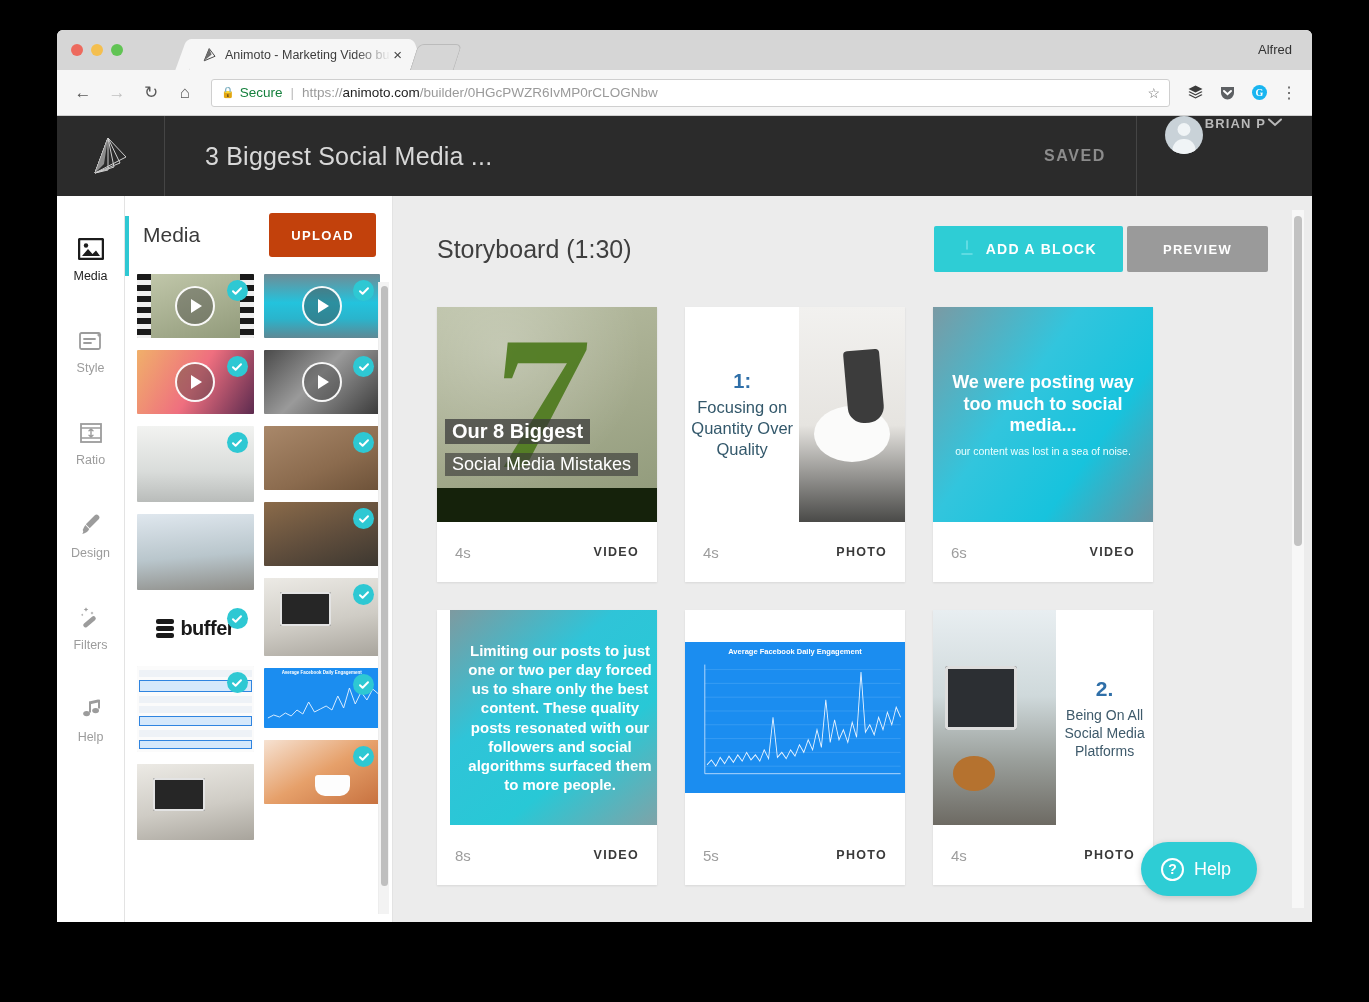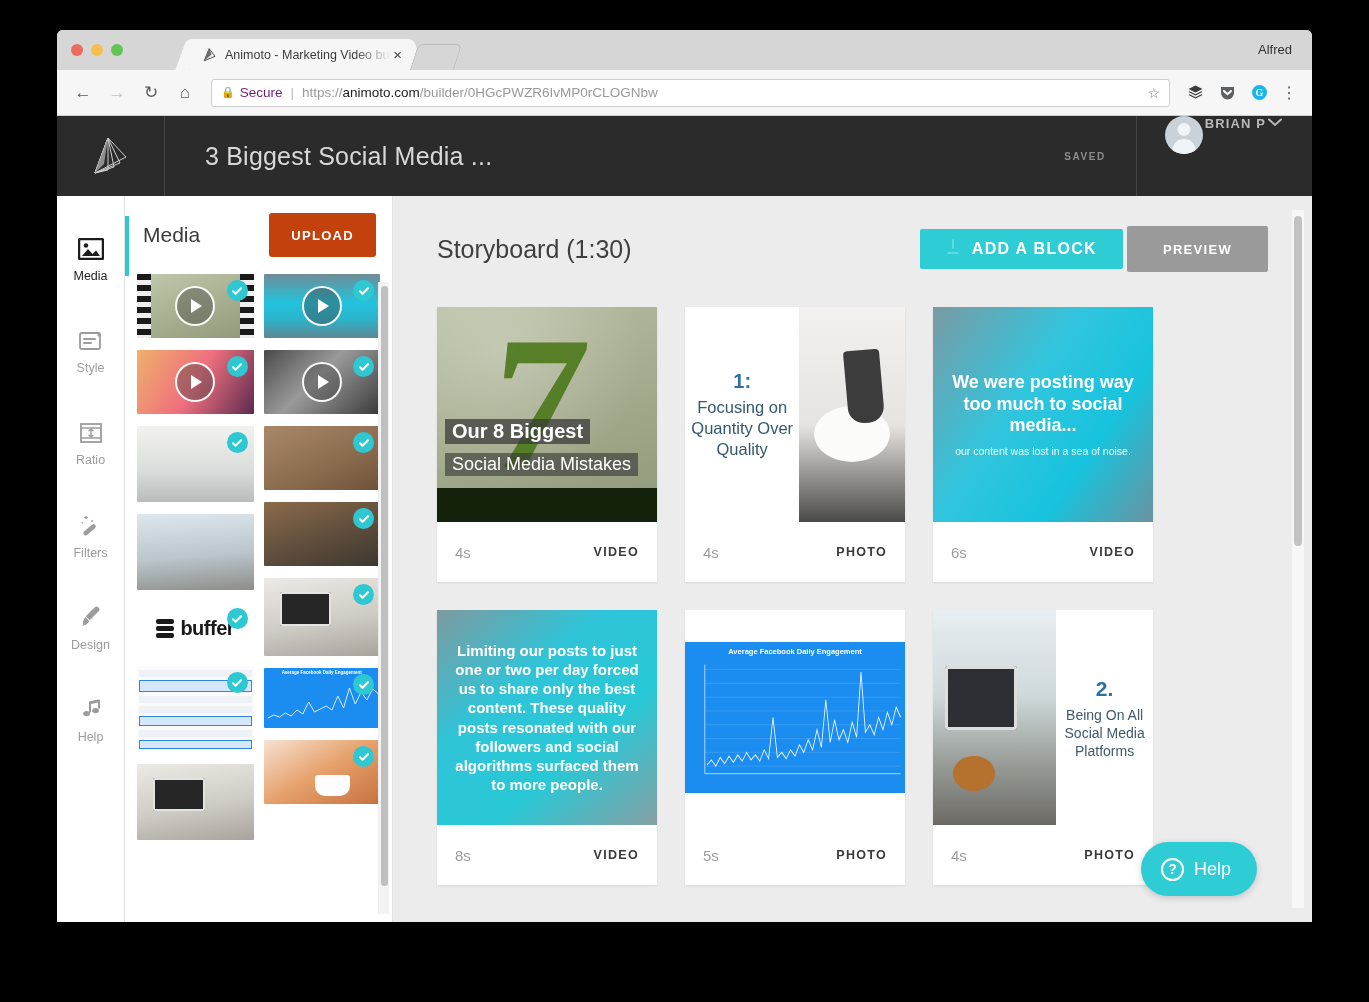--- a/index.html
+++ b/index.html
@@ -102,21 +102,21 @@
     height: 28px;
     background: #fff;
     border: 1px solid #cfcfcf;
     border-radius: 3px;
     display: flex; align-items: center;
     padding: 0 9px;
     margin: 0 6px;
     font-size: 13.5px;
   }
   .lock { color: #0a7e27; margin-right: 5px; font-size: 11px; }
-  .secure-label { color: #701a75; font-weight: 400; }
+  .secure-label { color: #15803d; font-weight: 400; }
   .url-sep { color: #bbb; margin: 0 8px; }
   .url { color: #9a9a9a; }
   .url b { color: #222; font-weight: 400; }
   .star { margin-left: auto; color: #6d6d6d; font-size: 14px; }
   .ext { width: 26px; height: 26px; display: flex; align-items: center; justify-content: center; cursor: pointer; }
   .kebab { color: #5a5a5a; font-size: 16px; letter-spacing: 0; line-height: .6; width: 22px; text-align: center; cursor: pointer; }
 
   
   .app { position: relative; height: 806px; background: #fff; }
 
@@ -128,21 +128,21 @@
     width: 108px; height: 100%;
     display: flex; align-items: center; justify-content: center;
     border-right: 1px solid #454545;
   }
   .app-title {
     font-size: 25px; color: #d8d8d8;
     padding-left: 40px; letter-spacing: .2px;
     flex: 1;
   }
   .saved {
-    font-size: 10px; letter-spacing: 1.6px;
+    font-size: 16px; letter-spacing: 1.6px;
     color: #8c8c8c; font-weight: bold;
     padding-right: 30px;
   }
   .user-cell {
     height: 100%; display: flex; 
     gap: 2px; padding: 0 30px 0 28px;
     border-left: 1px solid #454545;
     cursor: pointer;
   }
   .avatar {
@@ -257,22 +257,22 @@
     flex: 1; background: #ececec;
     position: relative; overflow: hidden;
   }
   .sb-head {
     display: flex; align-items: center;
     padding: 30px 44px 0 44px; gap: 4px;
   }
   .sb-title { font-size: 25px; color: #3f3f3f; flex: 1; }
   .btn-add {
     background: #2ecdd5; color: #fff; border: none;
-    height: 40px; padding: 0 26px;
-    font-size: 16px; font-weight: bold; letter-spacing: 1.3px;
+    height: 46px; padding: 0 26px;
+    font-size: 14px; font-weight: bold; letter-spacing: 1.3px;
     display: flex; align-items: center; gap: 12px;
     cursor: pointer; border-radius: 2px;
     font-family: "Liberation Sans", sans-serif;
   }
   .btn-preview {
     background: #9a9a9a; color: #fff; border: none;
     height: 46px; padding: 0 36px;
     font-size: 13px; font-weight: bold; letter-spacing: 1.3px;
     cursor: pointer; border-radius: 2px;
     font-family: "Liberation Sans", sans-serif;
@@ -378,21 +378,21 @@
       linear-gradient(125deg,#7a9aa4 0%,#32c5dd 40%,#17c3dd 70%,#6a93a0 100%);
     display:flex; align-items:center; justify-content:center; flex-direction:column;
     text-align:center; padding: 0 14px;
   }
   .s3 .h { font-size: 18px; font-weight: bold; color:#fff; line-height:1.22; }
   .s3 .sub { font-size: 10.5px; color:#eaffff; margin-top: 8px; }
   .s4 {
     background:
       linear-gradient(140deg,#7e9aa0 0%,#2fc4d8 35%,#28c8d6 65%,#86a0a4 100%);
     display:flex; align-items:center; justify-content:center;
-    text-align:center; padding: 0 16px;
+    text-align:center; padding: 0 16px; margin-left: 13px;
   }
   .s4 .body { font-size: 15px; font-weight:bold; color:#fff; line-height:1.28; }
   .s5 { background:#fff; display:flex; align-items:center; justify-content:center; }
   .s5 .chart { width: 100%; height: 70%; background:#1b8df0; position:relative; }
   .s5 .ctitle { position:absolute; top:5px; left:0; right:0; text-align:center; color:#fff; font-size:7.5px; font-weight:bold; }
   .s6 { background: #fff; display:flex; }
   .s6 .photo {
     flex: 0 0 56%;
     background:
       linear-gradient(180deg,#e8eef1 0%,#cfd9db 40%,#9a9f9b 70%,#6d6a63 100%);
@@ -558,36 +558,36 @@
                 <rect x="3" y="2" width="20" height="18" fill="none" stroke="currentColor" stroke-width="1.8"></rect>
                 <path d="M3 6h20M3 16h20" stroke="currentColor" stroke-width="1.5"></path>
                 <path d="M13 7.5v7M11 8.8l2-1.8 2 1.8M11 13.2l2 1.8 2-1.8" fill="none" stroke="currentColor" stroke-width="1.4" stroke-linecap="round" stroke-linejoin="round"></path>
               </svg>
           </span>
           <span class="nav-label">Ratio</span>
         </div>
         <div class="nav-item">
           <span class="nav-icon">
             <svg width="26" height="24" viewBox="0 0 26 24">
+                <path d="M20.5 2.5c1.4 1.4 1.3 2.6.2 3.7l-9 9-3.9-3.9 9-9c1.1-1.1 2.3-1.2 3.7.2z" fill="currentColor"></path>
+                <path d="M7.3 12.1l3.9 3.9c-1.3 2.9-3.6 4.4-6.9 4.9 1-1.6 1.3-2.8.4-4 1-1.8 1.6-3.4 2.6-4.8z" fill="currentColor"></path>
+              </svg>
+          </span>
+          <span class="nav-label">Design</span>
+        </div>
+        <div class="nav-item">
+          <span class="nav-icon">
+            <svg width="26" height="24" viewBox="0 0 26 24">
                 <rect x="4" y="14.5" width="15" height="4.6" rx="2.3" transform="rotate(-40 11.5 16.8)" fill="currentColor"></rect>
                 <path d="M8 2.2l.7 1.6 1.6.7-1.6.7-.7 1.6-.7-1.6L5.7 4.5l1.6-.7z" fill="currentColor"></path>
                 <path d="M14 6.5l.5 1.1 1.1.5-1.1.5-.5 1.1-.5-1.1-1.1-.5 1.1-.5z" fill="currentColor"></path>
                 <path d="M4.2 8.6l.4.9.9.4-.9.4-.4.9-.4-.9-.9-.4.9-.4z" fill="currentColor"></path>
               </svg>
           </span>
           <span class="nav-label">Filters</span>
-        </div>
-        <div class="nav-item">
-          <span class="nav-icon">
-            <svg width="26" height="24" viewBox="0 0 26 24">
-                <path d="M20.5 2.5c1.4 1.4 1.3 2.6.2 3.7l-9 9-3.9-3.9 9-9c1.1-1.1 2.3-1.2 3.7.2z" fill="currentColor"></path>
-                <path d="M7.3 12.1l3.9 3.9c-1.3 2.9-3.6 4.4-6.9 4.9 1-1.6 1.3-2.8.4-4 1-1.8 1.6-3.4 2.6-4.8z" fill="currentColor"></path>
-              </svg>
-          </span>
-          <span class="nav-label">Design</span>
         </div>
         <div class="nav-item">
           <span class="nav-icon">
             <svg width="24" height="24" viewBox="0 0 24 24">
                 <path d="M10 4.5l9-2v3l-9 2z" fill="currentColor"></path>
                 <path d="M10 4.5v11h2V6.2zM19 2.5v9h2V2.8z" fill="currentColor"></path>
                 <ellipse cx="7.6" cy="16.6" rx="3.4" ry="2.7" fill="currentColor"></ellipse>
                 <ellipse cx="16.6" cy="13.6" rx="3.4" ry="2.7" fill="currentColor"></ellipse>
               </svg>
           </span>

